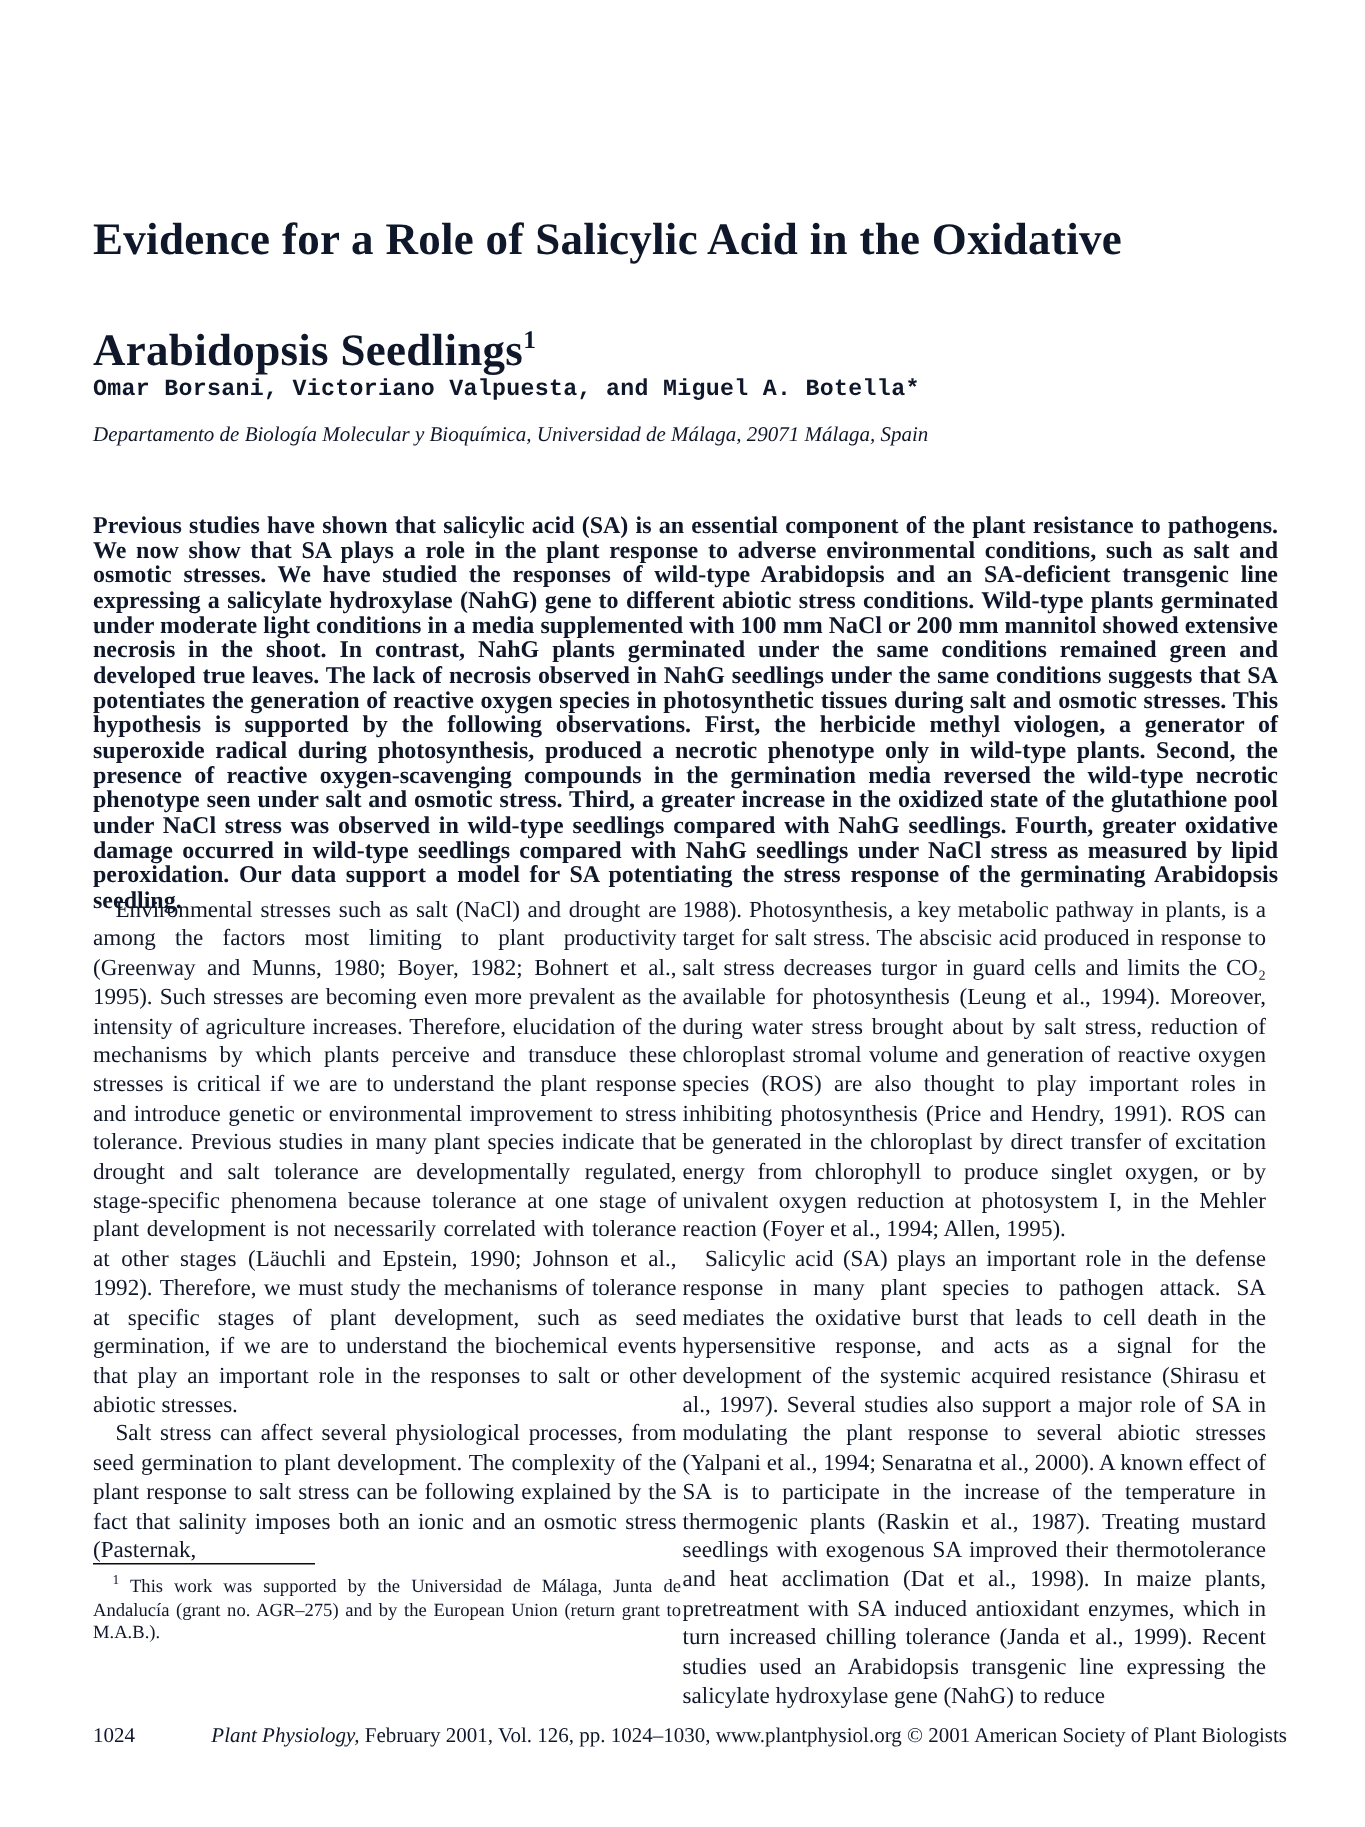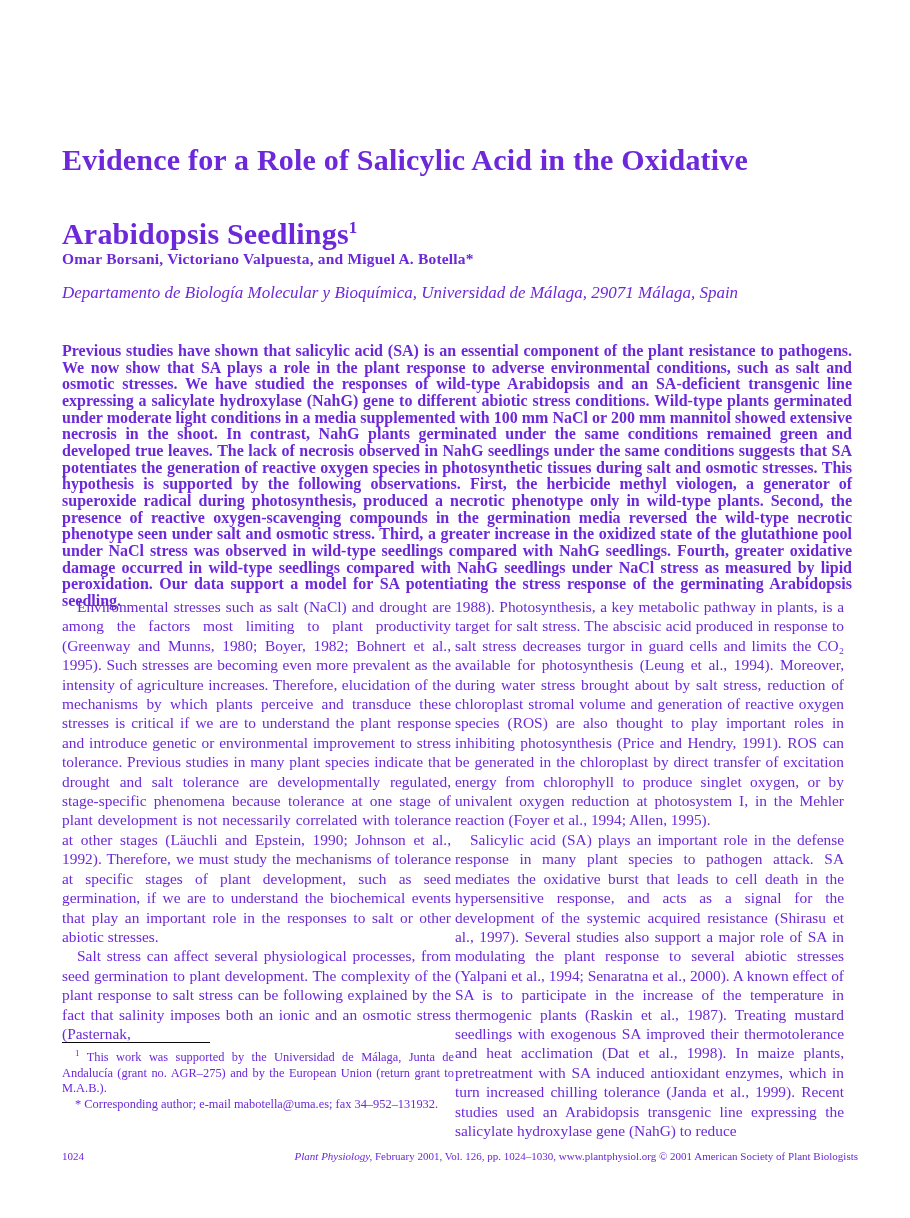--- a/index.html
+++ b/index.html
@@ -5,21 +5,21 @@
   html, body {
     margin: 0;
     padding: 0;
     background: #ffffff;
   }
   .page {
     position: relative;
     width: 910px;
     height: 1218px;
     background: #ffffff;
-    color: #6d28d9;
+    color: #0f172a;
     font-family: "Liberation Serif", "DejaVu Serif", serif;
     overflow: hidden;
   }
   .title {
     position: absolute;
     left: 62px;
     top: 121px;
     width: 800px;
     font-size: 30px;
     font-weight: bold;
@@ -31,27 +31,28 @@
     line-height: 0;
   }
   .authors {
     position: absolute;
     left: 62px;
     top: 250px;
     width: 790px;
     font-size: 15.5px;
     font-weight: bold;
     letter-spacing: 0.2px;
+    font-family: Liberation Mono, monospace;
   }
   .affiliation {
     position: absolute;
     left: 62px;
     top: 283px;
     width: 790px;
-    font-size: 17px;
+    font-size: 14px;
     font-style: italic;
   }
   .abstract {
     position: absolute;
     left: 62px;
     top: 343px;
     width: 790px;
     font-size: 16px;
     font-weight: bold;
     line-height: 16.65px;
@@ -103,21 +104,21 @@
     line-height: 0;
   }
   .footer {
     position: absolute;
     left: 62px;
     top: 1150px;
     width: 796px;
     display: flex;
     justify-content: space-between;
     align-items: baseline;
-    font-size: 11px;
+    font-size: 14px;
     text-align: center;
   }
   .footer .journal em {
     font-style: italic;
     margin-top: 24px;
   }
 </style>
 </head>
 <body>
 
@@ -142,21 +143,20 @@
     </div>
     <div class="col">
       <p>1988). Photosynthesis, a key metabolic pathway in plants, is a target for salt stress. The abscisic acid produced in response to salt stress decreases turgor in guard cells and limits the CO₂ available for photosynthesis (Leung et al., 1994). Moreover, during water stress brought about by salt stress, reduction of chloroplast stromal volume and generation of reactive oxygen species (ROS) are also thought to play important roles in inhibiting photosynthesis (Price and Hendry, 1991). ROS can be generated in the chloroplast by direct transfer of excitation energy from chlorophyll to produce singlet oxygen, or by univalent oxygen reduction at photosystem I, in the Mehler reaction (Foyer et al., 1994; Allen, 1995).</p>
       <p class="indent">Salicylic acid (SA) plays an important role in the defense response in many plant species to pathogen attack. SA mediates the oxidative burst that leads to cell death in the hypersensitive response, and acts as a signal for the development of the systemic acquired resistance (Shirasu et al., 1997). Several studies also support a major role of SA in modulating the plant response to several abiotic stresses (Yalpani et al., 1994; Senaratna et al., 2000). A known effect of SA is to participate in the increase of the temperature in thermogenic plants (Raskin et al., 1987). Treating mustard seedlings with exogenous SA improved their thermotolerance and heat acclimation (Dat et al., 1998). In maize plants, pretreatment with SA induced antioxidant enzymes, which in turn increased chilling tolerance (Janda et al., 1999). Recent studies used an Arabidopsis transgenic line expressing the salicylate hydroxylase gene (NahG) to reduce</p>
     </div>
   </div>
 
   <div class="footnotes">
     <hr class="footnote-rule">
     <p><sup>1</sup><span> This work was supported by the Universidad de Málaga, Junta de Andalucía (grant no. AGR–275) and by the European Union (return grant to M.A.B.).</span></p>
-    <p><span>*</span><span> Corresponding author; e-mail mabotella@uma.es; fax 34–952–131932.</span></p>
   </div>
 
   <div class="footer">
     <span class="pagenum">1024</span>
     <span class="journal"><em>Plant Physiology,</em><span> February 2001, Vol. 126, pp. 1024–1030, www.plantphysiol.org © 2001 American Society of Plant Biologists</span></span>
   </div>
 
 </div>
 
 </body></html>

